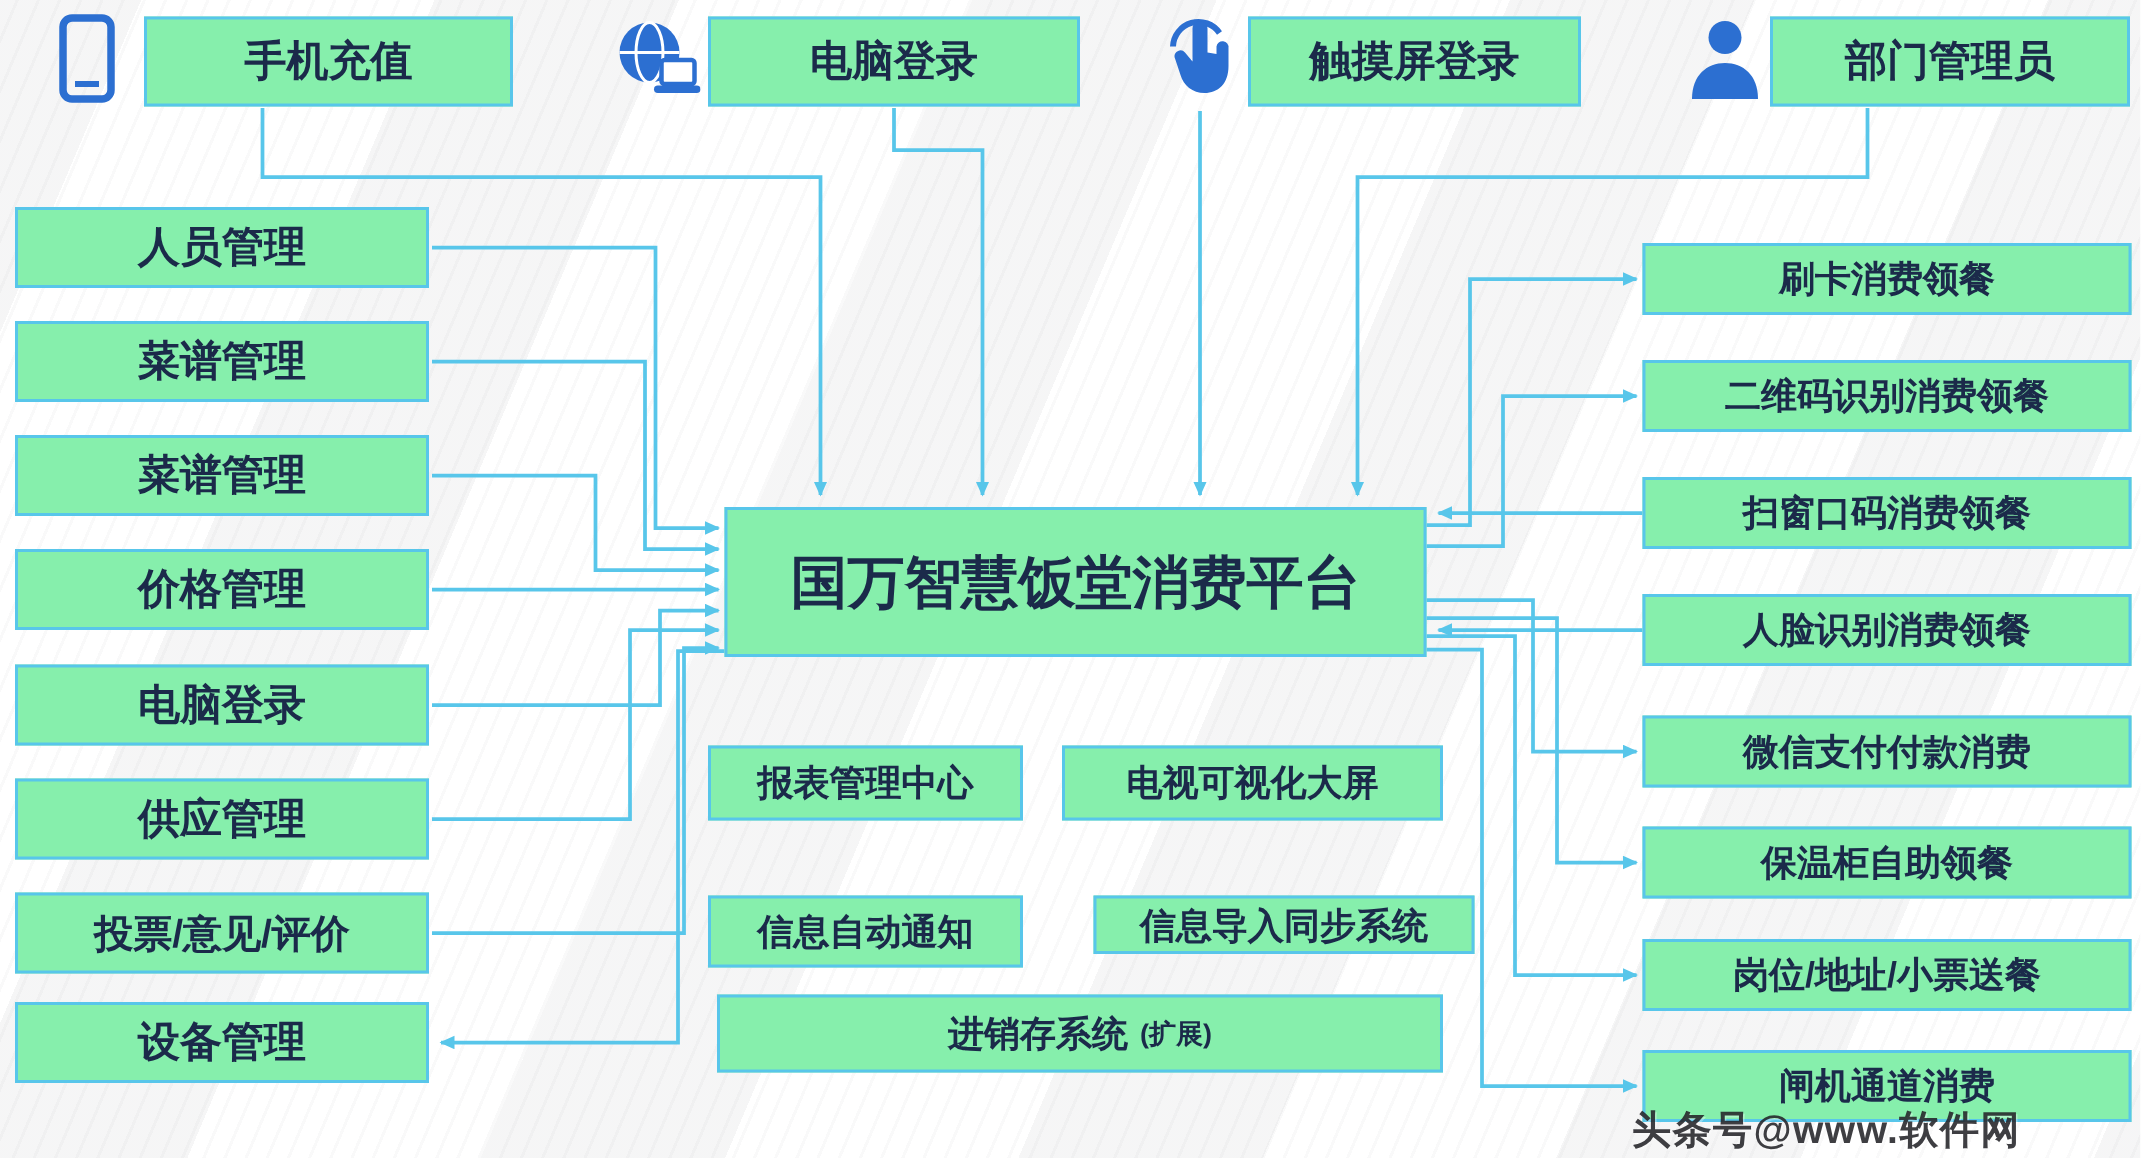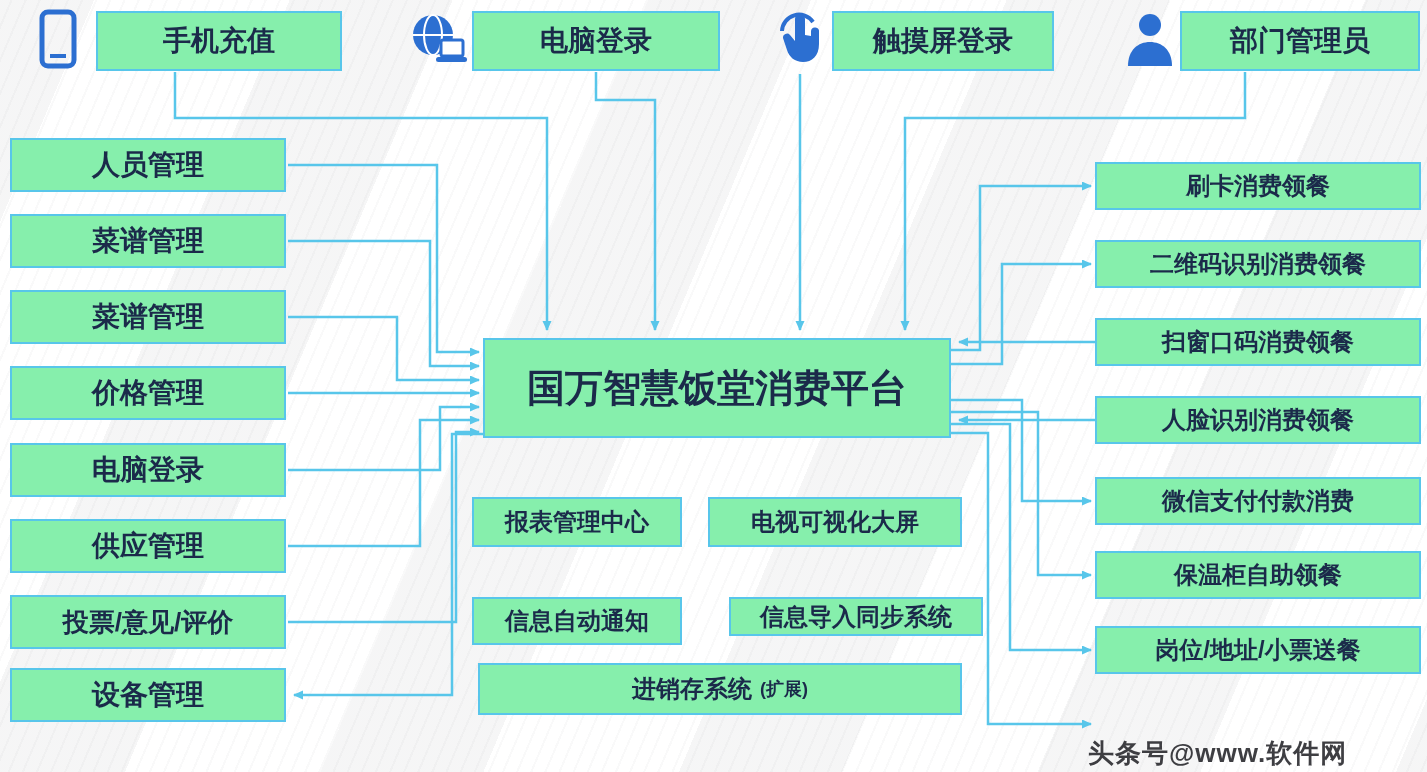--- a/index.html
+++ b/index.html
@@ -126,16 +126,17 @@
     <span class="note">(扩展)</span>
   </div>
 
   <div class="node f24" style="left:1095px;top:162px;width:326px;height:48px">刷卡消费领餐</div>
   <div class="node f24" style="left:1095px;top:240px;width:326px;height:48px">二维码识别消费领餐</div>
   <div class="node f24" style="left:1095px;top:318px;width:326px;height:48px">扫窗口码消费领餐</div>
   <div class="node f24" style="left:1095px;top:396px;width:326px;height:48px">人脸识别消费领餐</div>
   <div class="node f24" style="left:1095px;top:477px;width:326px;height:48px">微信支付付款消费</div>
   <div class="node f24" style="left:1095px;top:551px;width:326px;height:48px">保温柜自助领餐</div>
   <div class="node f24" style="left:1095px;top:626px;width:326px;height:48px">岗位/地址/小票送餐</div>
+  <div class="node f24" style="left:1095px;top:700px;width:326px;height:48px">闸机通道消费</div>
 
   <div class="watermark">头条号@www.软件网</div>
 
 </div>
 
 </body></html>

